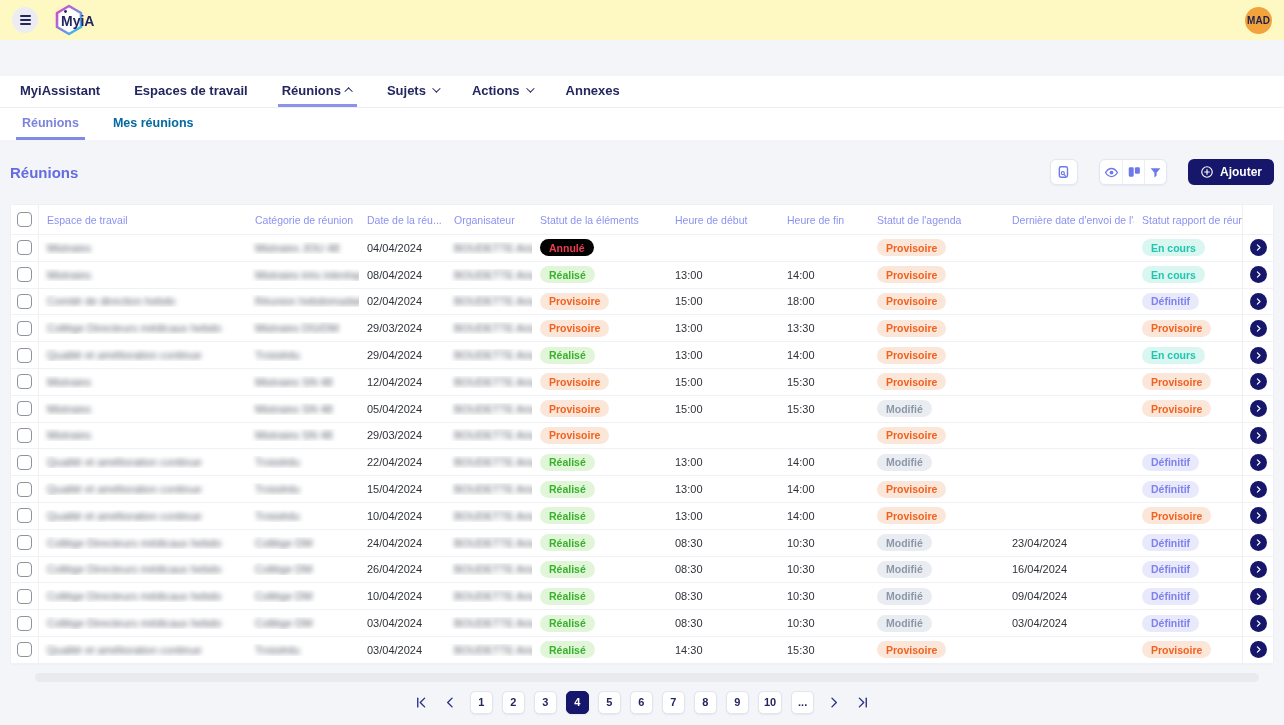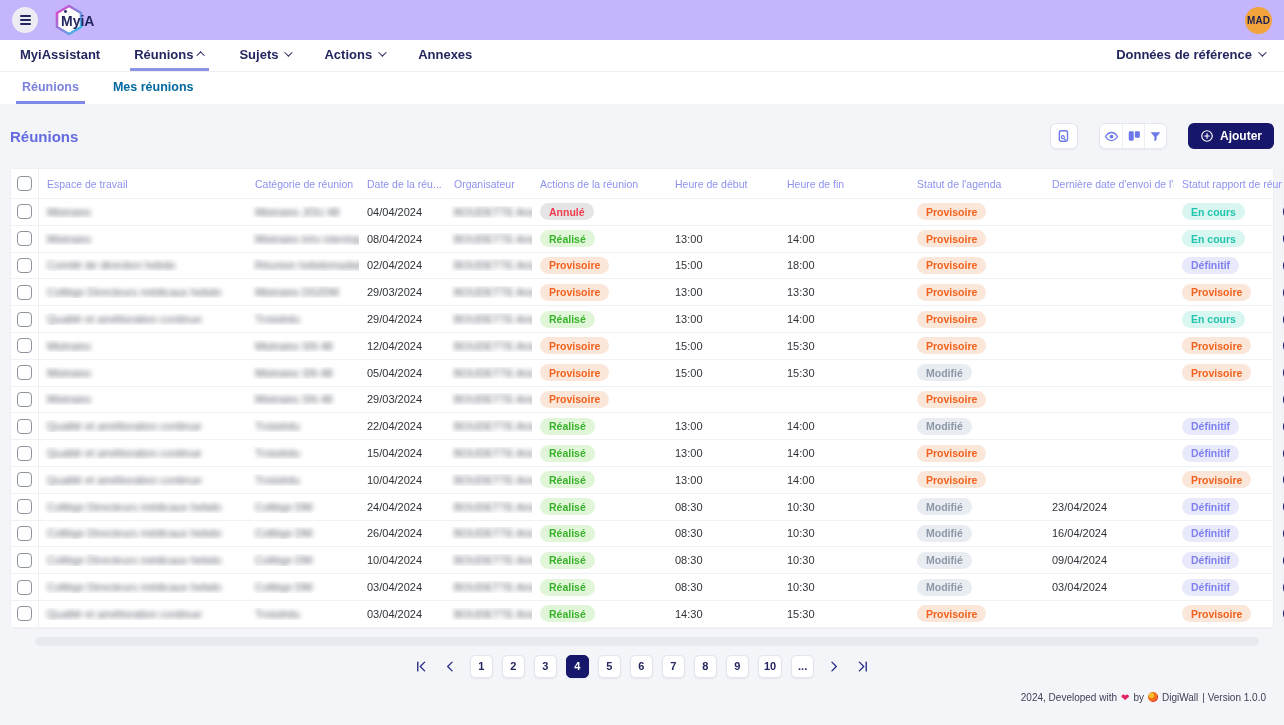--- a/index.html
+++ b/index.html
@@ -1,30 +1,30 @@
 <!DOCTYPE html>
 <html><head>
 <meta charset="utf-8">
 <style>
   * { margin:0; padding:0; box-sizing:border-box; }
   html,body { width:1284px; height:725px; overflow:hidden; }
   body { font-family:"Liberation Sans", sans-serif; background:#f4f5f9; color:#23265f; }
 
   
-  .topbar { height:40px; background:#c4b5fd; display:flex; align-items:center; padding:0 12px; }
+  .topbar { height:40px; background:#fef9c3; display:flex; align-items:center; padding:0 12px; }
   .burger-btn { width:26px; height:26px; border-radius:50%; background:#ececf2; border:none;
     display:flex; align-items:center; justify-content:center; cursor:pointer; }
   .burger-icon { display:flex; flex-direction:column; gap:2.5px; }
   .burger-icon span { display:block; width:11px; height:1.8px; background:#23265f; border-radius:1px; }
   .logo { margin-left:14px; display:flex; align-items:center; }
   .avatar { margin-left:auto; width:27px; height:27px; border-radius:50%; background:#f2a33b;
     color:#1d2150; font-size:10px; font-weight:bold; display:flex; align-items:center; justify-content:center; cursor:pointer; }
 
   
-  .navbar { height:32px; background:#fff; border-bottom:1px solid #ededf2; display:flex; align-items:stretch; padding:0 16px; }
+  .navbar { height:32px; background:#fff; border-bottom:1px solid #ededf2; display:flex; align-items:stretch; padding:0 16px;margin-top:36px; }
   .nav-item { display:flex; align-items:center; gap:6px; font-size:13px; font-weight:600; color:#23265f;
     padding:0 4px; margin-right:26px; cursor:pointer; border-bottom:3px solid transparent; }
   .nav-item.active { border-bottom-color:#8c94ea; }
   .nav-right { margin-left:auto; margin-right:0; }
   .caret { display:inline-block; width:6px; height:6px; border-right:1.7px solid #23265f; border-bottom:1.7px solid #23265f; }
   .caret.down { transform:rotate(45deg) translateY(-2px); }
   .caret.up { transform:rotate(-135deg) translateY(-2px); }
 
   
   .subtabs { height:32px; background:#fff; display:flex; align-items:stretch; padding:0 16px; }
@@ -54,21 +54,21 @@
   .th { color:#8c92f0; font-weight:500; font-size:10.5px; }
   .col-check { flex:0 0 28px; display:flex; align-items:center; justify-content:center; padding:0;
     border-right:1px solid #eef0f4; align-self:stretch; }
   .col-ws  { flex:0 0 208px; }
   .col-cat { flex:0 0 112px; }
   .col-date{ flex:0 0 87px; }
   .col-org { flex:0 0 86px; }
   .col-st1 { flex:0 0 135px; }
   .col-hd  { flex:0 0 112px; }
   .col-hf  { flex:0 0 90px; }
-  .col-st2 { flex:0 0 135px;margin-left:40px; }
+  .col-st2 { flex:0 0 135px; }
   .col-env { flex:0 0 130px; }
   .col-st3 { flex:0 0 108px; }
   .col-arrow { flex:1; display:flex; align-items:center; justify-content:center; padding:0;
     border-left:1px solid #eef0f4; align-self:stretch; }
   .cell-text { color:#2e3238; font-weight:500; }
   .redacted { filter:blur(2.6px); color:#5a5f6b; }
   .checkbox { width:15px; height:15px; border:1.6px solid #8d949e; border-radius:4px; background:#fff; cursor:pointer; }
   .badge { display:inline-block; padding:2.5px 9px; border-radius:10px; font-size:10.5px; font-weight:600; }
   .row-arrow { width:17px; height:17px; border-radius:50%; background:#16166b; display:flex;
     align-items:center; justify-content:center; cursor:pointer; }
@@ -115,38 +115,37 @@
       <text x="9" y="22.5" font-family="Liberation Sans, sans-serif" font-size="14" font-weight="bold" fill="#23265f">MyiA</text>
     </svg>
   </div>
   <div class="avatar">MAD</div>
 </div>
 
 <div class="navbar">
   <div class="nav-item">
     <span>MyiAssistant</span>
   </div>
+  <div class="nav-item">
+    <span>Espaces de travail</span>
+  </div>
   <div class="nav-item active">
     <span>Réunions</span>
     <span class="caret up"></span>
   </div>
   <div class="nav-item">
     <span>Sujets</span>
     <span class="caret down"></span>
   </div>
   <div class="nav-item">
     <span>Actions</span>
     <span class="caret down"></span>
   </div>
   <div class="nav-item">
     <span>Annexes</span>
-  </div>
-  <div class="nav-item nav-right">
-    <span>Données de référence</span>
-    <span class="caret down"></span>
   </div>
 </div>
 
 <div class="subtabs">
   <div class="subtab active">
     <span>Réunions</span>
   </div>
   <div class="subtab">
     <span>Mes réunions</span>
   </div>
@@ -195,38 +194,38 @@
 
   <div class="table-card">
     <div class="tr head">
       <div class="col-check">
           <span class="checkbox"></span>
         </div>
       <div class="th col-ws">Espace de travail</div>
       <div class="th col-cat">Catégorie de réunion</div>
       <div class="th col-date">Date de la réu...</div>
       <div class="th col-org">Organisateur</div>
-      <div class="th col-st1">Actions de la réunion</div>
+      <div class="th col-st1">Statut de la éléments</div>
       <div class="th col-hd">Heure de début</div>
       <div class="th col-hf">Heure de fin</div>
       <div class="th col-st2">Statut de l'agenda</div>
       <div class="th col-env">Dernière date d'envoi de l'a...</div>
       <div class="th col-st3">Statut rapport de réunion</div>
       <div class="col-arrow"></div>
     </div>
     <div>
   <div class="tr">
     <div class="col-check">
             <span class="checkbox"></span>
           </div>
     <div class="td col-ws"><span class="redacted">Mistraies</span></div>
     <div class="td col-cat"><span class="redacted">Mistraies JOU 48</span></div>
     <div class="td col-date cell-text">04/04/2024</div>
     <div class="td col-org"><span class="redacted">BOUDETTE Ariane</span></div>
-    <div class="td col-st1"><span class="badge" style="color: rgb(239, 59, 78); background: #e5e5e5;">Annulé</span></div>
+    <div class="td col-st1"><span class="badge" style="color: rgb(239, 59, 78); background: #000000;">Annulé</span></div>
     <div class="td col-hd cell-text"></div>
     <div class="td col-hf cell-text"></div>
     <div class="td col-st2"><span class="badge" style="color: rgb(242, 97, 29); background: rgb(251, 231, 218);">Provisoire</span></div>
     <div class="td col-env cell-text"></div>
     <div class="td col-st3"><span class="badge" style="color: rgb(33, 197, 175); background: rgb(217, 246, 240);">En cours</span></div>
     <div class="col-arrow">
       <span class="row-arrow">
         <svg width="9" height="9" viewBox="0 0 24 24">
           <path d="M9 5l7 7-7 7" stroke="#ffffff" stroke-width="3.2" stroke-linecap="round" stroke-linejoin="round" fill="none"></path>
         </svg>

